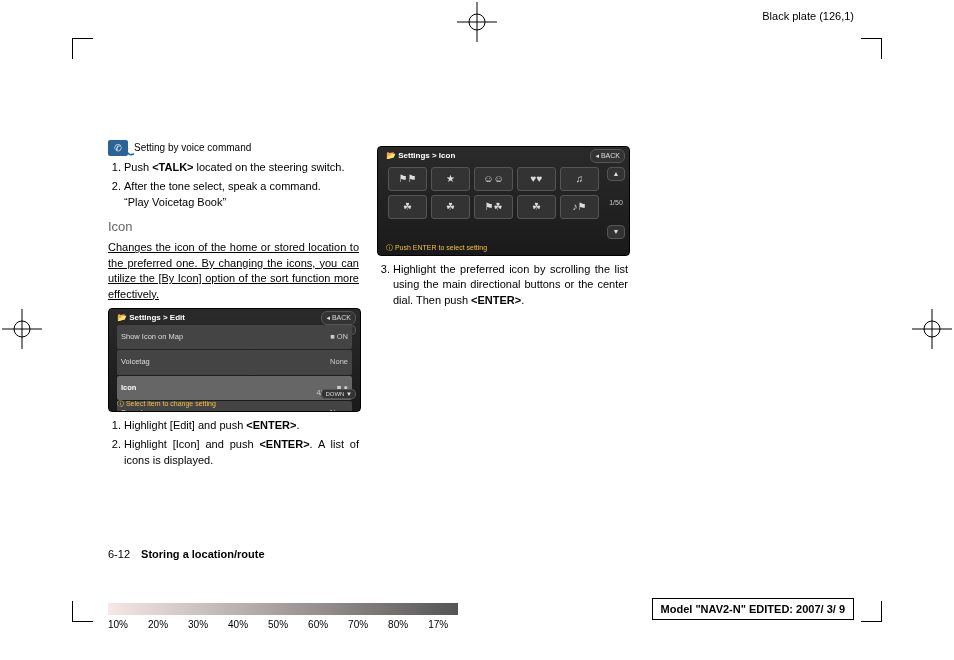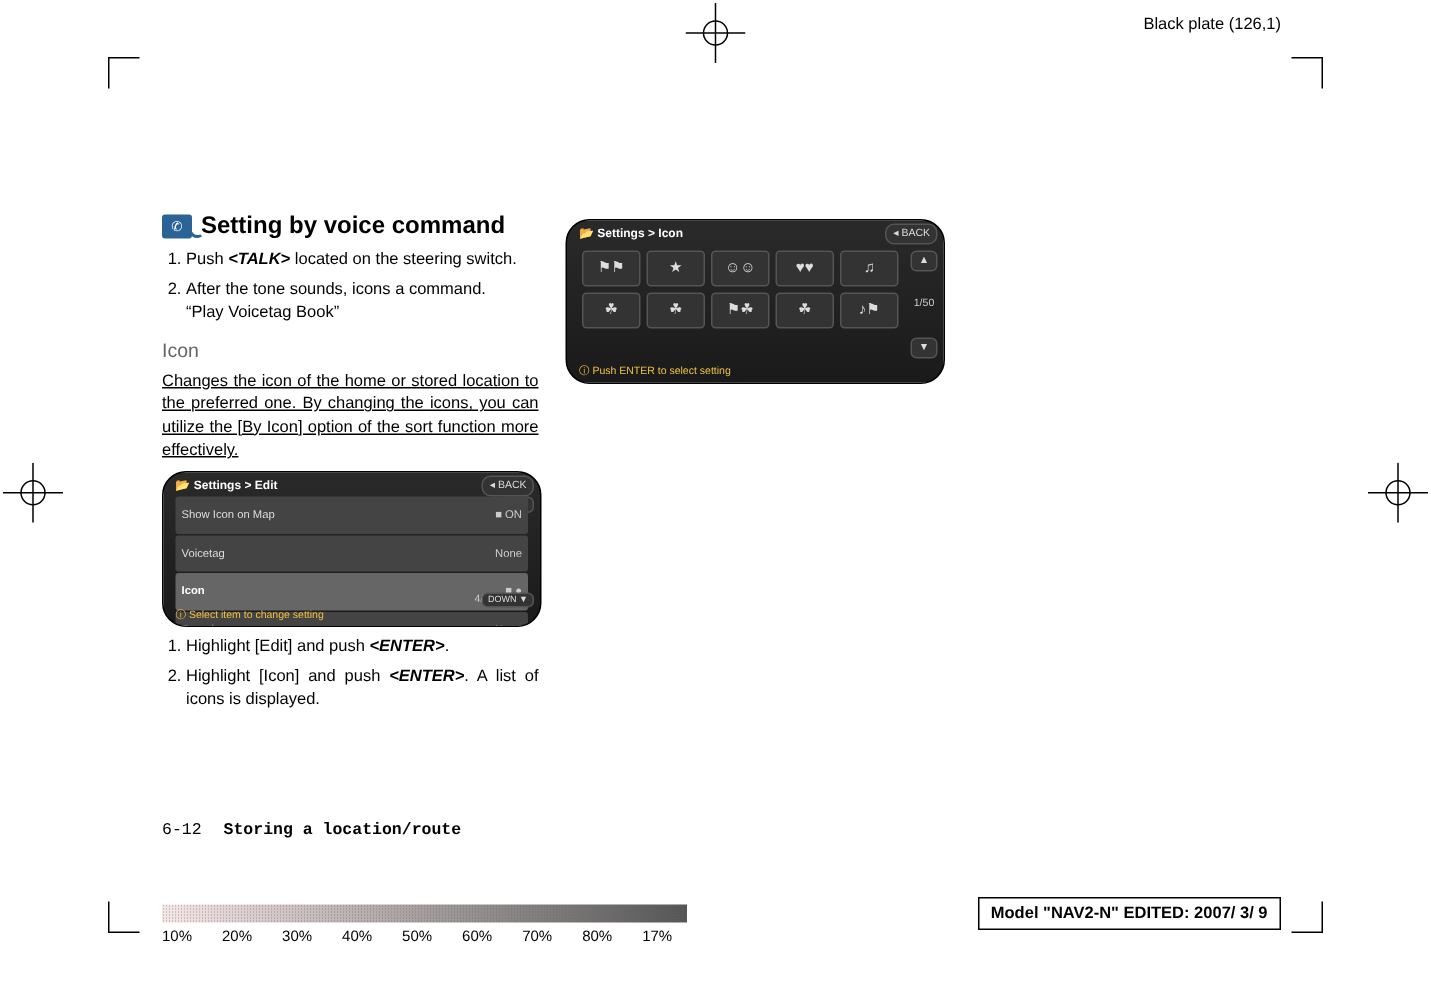--- a/index.html
+++ b/index.html
@@ -23,61 +23,61 @@
   .reg svg { width:40px; height:40px; }
   .header-label { position:absolute; right:100px; top:10px; font-size:11px; }
   .page {
     position:absolute; left:108px; top:140px; width:520px;
     display:flex; gap:18px;
   }
   .col { flex:1; font-size:11px; line-height:1.4; }
   .voice-head { display:flex; align-items:center; gap:6px; margin-bottom:4px;}
   .voice-icon { width:20px; height:16px; background:#2a6496; display:inline-flex; align-items:center; justify-content:center; color:#fff; font-size:9px; border-radius:2px; position:relative;}
   .voice-icon::after { content:""; position:absolute; right:-6px; bottom:0; width:6px; height:6px; border-left:2px solid #2a6496; border-bottom:2px solid #2a6496; border-radius:0 0 0 6px; transform:rotate(-10deg);}
-  .voice-title { font-weight:bold; font-size:16px;}
+  .voice-title { font-weight:normal; font-size:10px;}
   ol.steps { margin:0 0 8px 0; padding-left:16px; }
   ol.steps li { margin-bottom:4px; text-align:justify; }
   .subhead { font-size:13px; color:#666; margin:6px 0 4px 0;}
   .para { text-align:justify; margin-bottom:6px;text-decoration:underline;}
   .screenshot {
     width:100%; height:102px; background:linear-gradient(#2a2a2a,#1a1a1a);
-    border:1px solid #000; border-radius:16px; margin:6px 0; position:relative;
+    border:1px solid #000; border-radius:4px; margin:6px 0; position:relative;
     color:#ddd; font-size:8px; overflow:hidden;
   }
   .ss-title { position:absolute; top:3px; left:8px; font-size:8px; color:#fff; font-weight:bold;}
   .ss-back { position:absolute; top:2px; right:4px; font-size:7px; background:#333; padding:1px 4px; border-radius:6px; border:1px solid #555;}
   .ss-footer { position:absolute; bottom:2px; left:8px; font-size:7px; color:#f0c040;}
   .ss-rows { position:absolute; top:16px; left:8px; right:8px; }
   .ss-row { display:flex; justify-content:space-between; background:#444; margin-bottom:1px; padding:7px 4px; border-radius:2px; font-size:7.5px;}
   .ss-row.sel { background:#666; color:#fff; font-weight:bold;}
   .ss-row .val { color:#ccc;}
   .ss-updown { position:absolute; right:4px; font-size:6px; background:#333; border:1px solid #555; border-radius:4px; padding:0 3px;}
   .ss-up { top:16px;}
   .ss-down { bottom:12px;}
   .ss-counter { position:absolute; right:30px; bottom:13px; font-size:7px; color:#ccc;}
   .ss-icons { position:absolute; top:20px; left:10px; right:30px; display:grid; grid-template-columns:repeat(5,1fr); gap:4px;}
   .ss-icon-cell { background:#333; border:1px solid #555; border-radius:3px; height:22px; display:flex; align-items:center; justify-content:center; font-size:10px;}
   .ss-right-bar { position:absolute; right:4px; top:20px; bottom:16px; width:18px; display:flex; flex-direction:column; justify-content:space-between;}
   .ss-arrow { background:#333; border:1px solid #555; border-radius:4px; font-size:7px; text-align:center; padding:1px 0;}
-  .footer-line { position:absolute; left:108px; bottom:100px; font-size:11px;font-family:Liberation Mono, monospace;}
+  .footer-line { position:absolute; left:108px; bottom:100px; font-size:11px;}
   .footer-line .pn { margin-right:8px;}
   .footer-line .sect { font-weight:bold;}
   .grad-bar {
     position:absolute; left:108px; bottom:45px; width:350px; height:12px;
     background:linear-gradient(90deg,#f7e7e7 0%, #555 100%);
   }
   .grad-bar::before {
     content:""; position:absolute; inset:0;
     background-image:radial-gradient(#666 0.5px, transparent 0.5px);
     background-size:2px 2px; opacity:.6;
   }
   .pct-row { position:absolute; left:108px; bottom:30px; width:420px; display:flex; gap:20px; font-size:10px;}
   .model-box { position:absolute; right:100px; bottom:40px; border:1px solid #000; padding:4px 8px; font-size:11px;}
   .model-box b { font-weight:bold;}
-  .bold { font-weight:bold;font-style:italic;}
+  .bold { font-weight:bold;}
 </style>
 </head>
 <body>
 
 <div class="crop-top"></div>
 <div class="crop-top-r"></div>
 <div class="crop-bot"></div>
 <div class="crop-bot-r"></div>
 
 <div class="reg-top reg">
@@ -106,21 +106,21 @@
 
 <div class="page">
   <div class="col">
     <div class="voice-head">
       <span class="voice-icon">✆</span>
       <span class="voice-title">Setting by voice command</span>
     </div>
     <ol class="steps">
       <li>Push <span class="bold">&lt;TALK&gt;</span> located on the steering switch.</li>
       <li>
-        <span>After the tone sounds, icons a command.</span>
+        <span>After the tone select, speak a command.</span>
         <div>“Play Voicetag Book”</div>
       </li>
     </ol>
     <div class="subhead">Icon</div>
     <div class="para">Changes the icon of the home or stored location to the preferred one. By changing the icons, you can utilize the [By Icon] option of the sort function more effectively.</div>
 
     <div class="screenshot">
       <div class="ss-title">📂 <span>Settings &gt; Edit</span></div>
       <div class="ss-back">◂ BACK</div>
       <div class="ss-updown ss-up">UP ▲</div>
@@ -170,20 +170,23 @@
         <div class="ss-icon-cell">♪⚑</div>
       </div>
       <div class="ss-right-bar">
         <div class="ss-arrow">▲</div>
         <div style="font-size:7px;color:#ccc;text-align:center">1/50</div>
         <div class="ss-arrow">▼</div>
       </div>
       <div class="ss-footer">ⓘ Push ENTER to select setting</div>
     </div>
 
+    <ol class="steps" start="3">
+      <li>Highlight the preferred icon by scrolling the list using the main directional buttons or the center dial. Then push <span class="bold">&lt;ENTER&gt;</span>.</li>
+    </ol>
   </div>
 </div>
 
 <div class="footer-line">
   <span class="pn">6-12</span>
   <span class="sect">Storing a location/route</span>
 </div>
 
 <div class="grad-bar"></div>
 <div class="pct-row">

